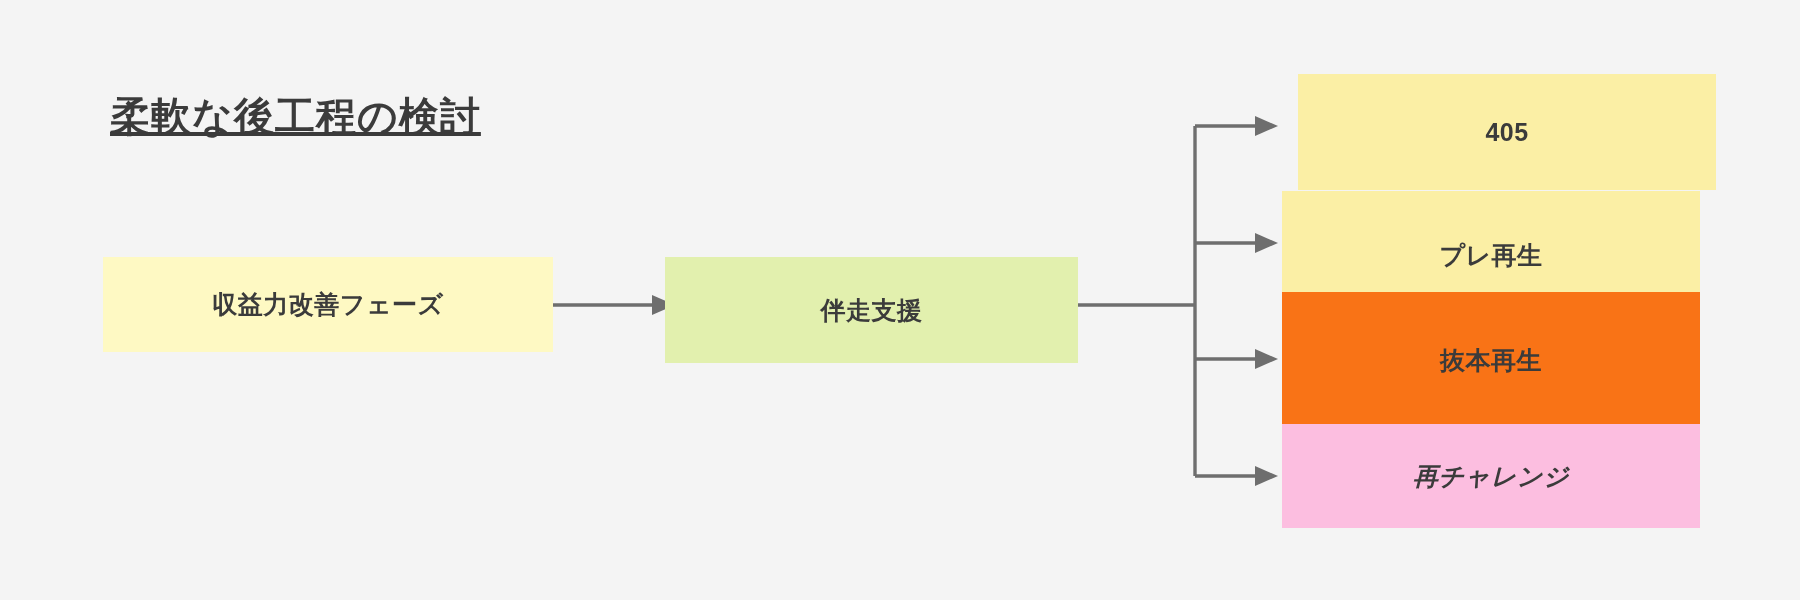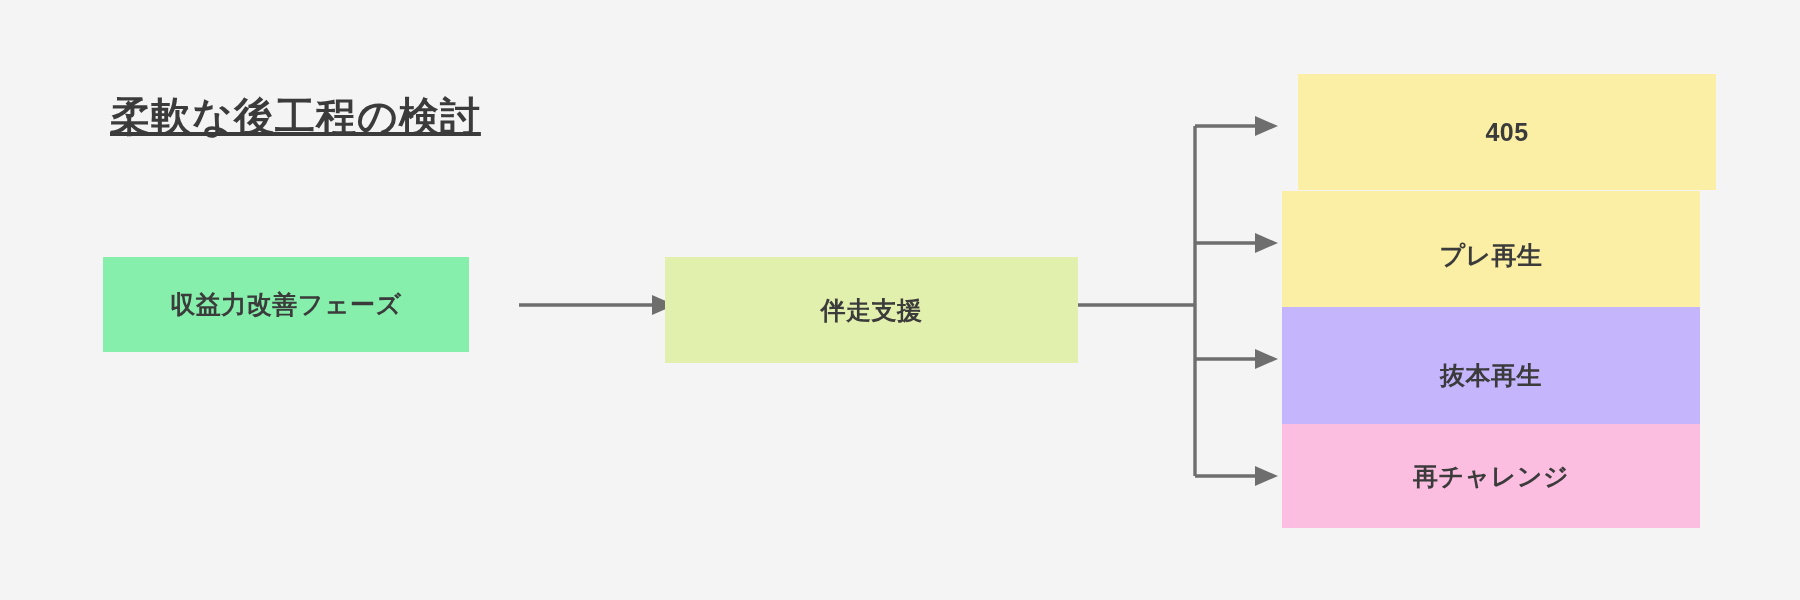--- a/index.html
+++ b/index.html
@@ -41,21 +41,21 @@
     font-size: 25px;
     font-weight: bold;
     color: #3b3b3b;
     letter-spacing: 0.5px;
     text-align: center;
     white-space: nowrap;
     user-select: none;
   }
   .node-green  { background: #e2f0ae; }
   .node-yellow { background: #fbefa5; }
-  .node-pink   { background: #fcbee0; }
+  .node-pink   { background: #fcbee0; font-style: italic; }
 
   #connector-layer {
     position: absolute;
     left: 0;
     top: 0;
     width: 1800px;
     height: 600px;
     pointer-events: none;
   }
   #connector-layer .edge {
@@ -106,25 +106,25 @@
       <path class="edge" d="M 1195 359 L 1255 359" style="stroke: rgb(110, 110, 110);"></path>
       <path class="edge-head" d="M 1255 349 L 1278 359 L 1255 369 Z" style="fill: rgb(110, 110, 110);"></path>
     </g>
 
     <g>
       <path class="edge" d="M 1195 476 L 1255 476" style="stroke: rgb(110, 110, 110);"></path>
       <path class="edge-head" d="M 1255 466 L 1278 476 L 1255 486 Z" style="fill: rgb(110, 110, 110);"></path>
     </g>
   </svg>
 
-  <div class="node node-green" id="node-phase" style="left: 103px; top: 257px; width: 366px; height: 95px; background: #86efac;">収益力改善フェーズ</div>
+  <div class="node node-green" id="node-phase" style="left: 103px; top: 257px; width: 450px; height: 95px; background: #fef9c3;">収益力改善フェーズ</div>
 
   <div class="node node-green" id="node-support" style="left: 665px; top: 257px; width: 413px; height: 106px; background: rgb(226, 240, 174);">伴走支援</div>
 
   <div class="node node-yellow" id="node-outcome-0" style="left: 1282px; top: 74px; width: 418px; height: 116px; background: rgb(251, 239, 165); margin-left: 16px;">405</div>
 
   <div class="node node-yellow" id="node-outcome-1" style="left: 1282px; top: 191px; width: 418px; height: 128px; background: rgb(251, 239, 165);">プレ再生</div>
 
-  <div class="node node-yellow" id="node-outcome-2" style="left: 1282px; top: 307px; width: 418px; height: 136px; background: #c4b5fd;">抜本再生</div>
+  <div class="node node-yellow" id="node-outcome-2" style="left: 1282px; top: 292px; width: 418px; height: 136px; background: #f97316;">抜本再生</div>
 
   <div class="node node-pink" id="node-outcome-3" style="left: 1282px; top: 424px; width: 418px; height: 104px; background: rgb(252, 190, 224);">再チャレンジ</div>
 
 </div>
 
 </body></html>

